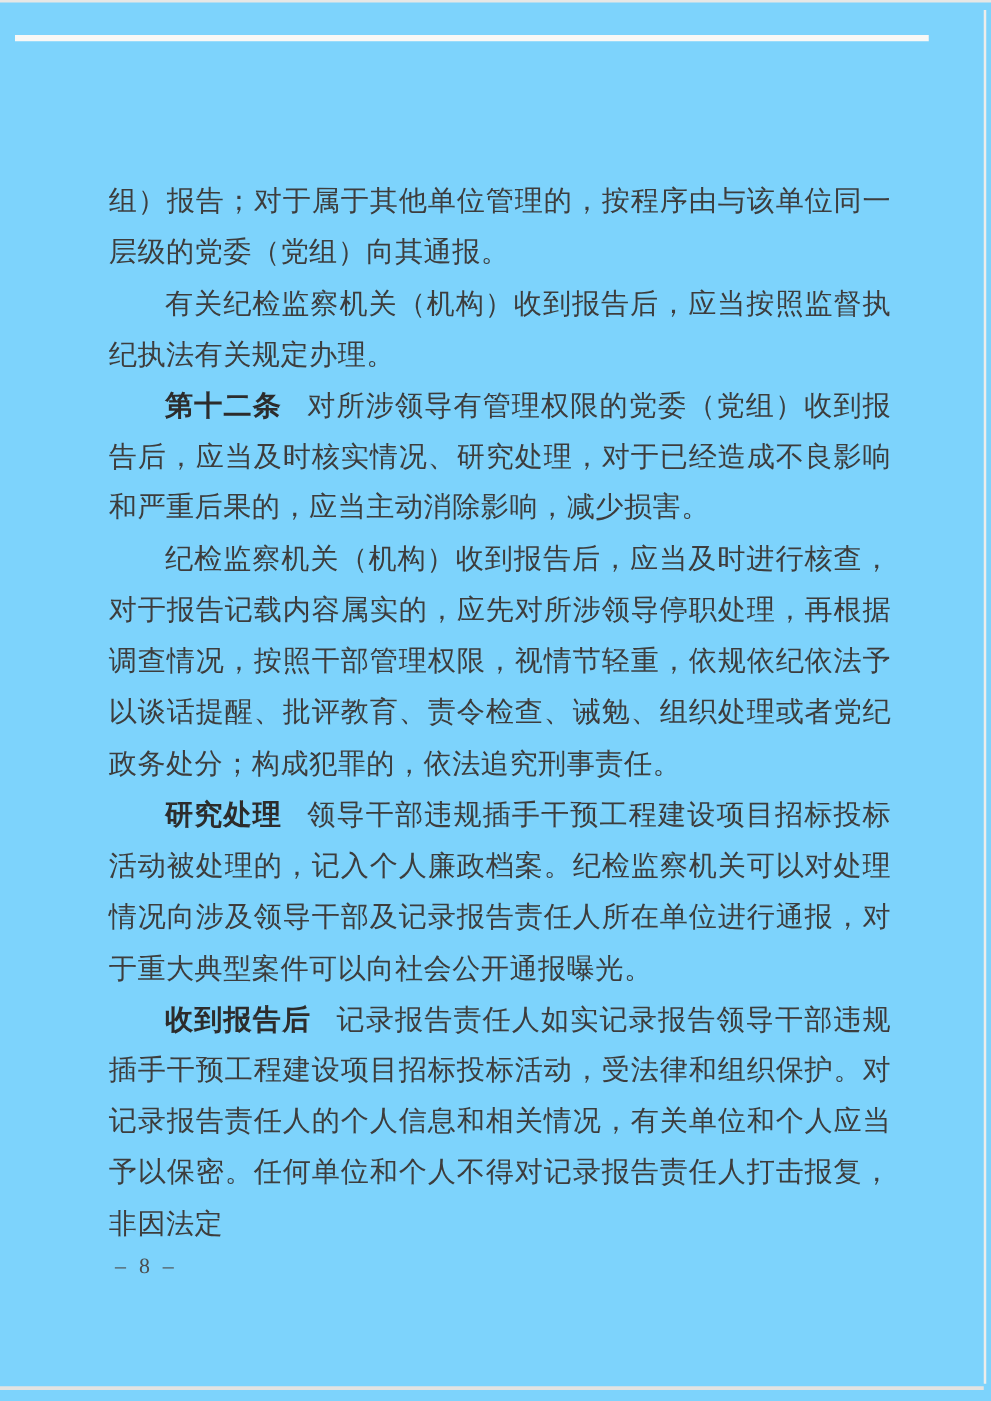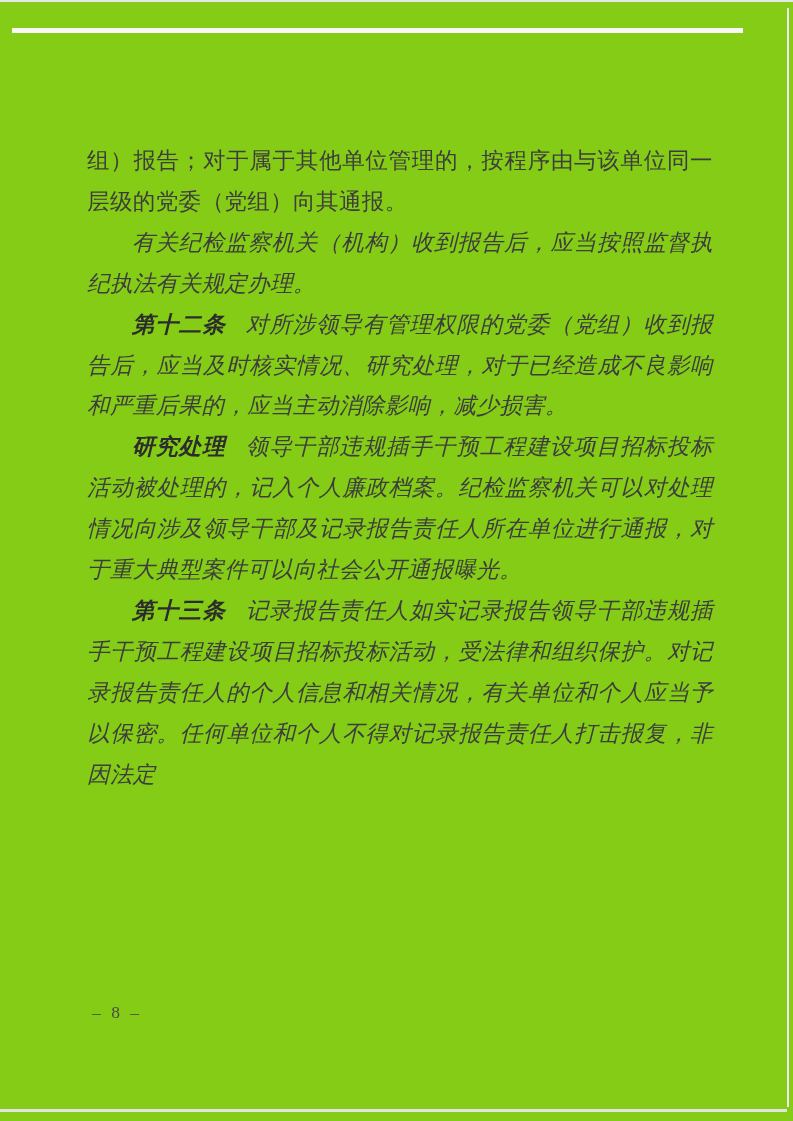--- a/index.html
+++ b/index.html
@@ -5,21 +5,21 @@
   html, body {
     margin: 0;
     padding: 0;
     background: #ffffff;
   }
   .page {
     position: relative;
     width: 793px;
     height: 1121px;
     margin: 0 auto;
-    background: #84cc16;
+    background: #7dd3fc;
     overflow: hidden;
     font-family: "Liberation Serif", "DejaVu Serif", serif;
   }
   
   .scan-top-edge {
     position: absolute;
     top: 0; left: 0; right: 0;
     height: 2px;
     background: #e7e7e5;
   }
@@ -56,21 +56,20 @@
     color: #3d3d3d;
     text-align: justify;
     letter-spacing: 0.4px;
   }
   .doc-text p {
     margin: 0;
     padding: 0;
   }
   .doc-text p.indented {
     text-indent: 2em;
-    font-style: italic;
   }
   .term-lead {
     font-weight: bold;
     color: #2c2c2c;
     margin-right: 0.9em;
   }
   .page-number {
     position: absolute;
     left: 92px;
     top: 1002px;
@@ -91,22 +90,23 @@
   <div class="scan-bottom-line"></div>
 
   <div class="doc-text">
 
     <p><span>组）报告；对于属于其他单位管理的，按程序由与该单位同一层级的党委（党组）向其通报。</span></p>
 
     <p class="indented"><span>有关纪检监察机关（机构）收到报告后，应当按照监督执纪执法有关规定办理。</span></p>
 
     <p class="indented"><span class="term-lead">第十二条</span><span>对所涉领导有管理权限的党委（党组）收到报告后，应当及时核实情况、研究处理，对于已经造成不良影响和严重后果的，应当主动消除影响，减少损害。</span></p>
 
+    <p class="indented"><span>纪检监察机关（机构）收到报告后，应当及时进行核查，对于报告记载内容属实的，应先对所涉领导停职处理，再根据调查情况，按照干部管理权限，视情节轻重，依规依纪依法予以谈话提醒、批评教育、责令检查、诫勉、组织处理或者党纪政务处分；构成犯罪的，依法追究刑事责任。</span></p>
 
     <p class="indented"><span class="term-lead">研究处理</span><span>领导干部违规插手干预工程建设项目招标投标活动被处理的，记入个人廉政档案。纪检监察机关可以对处理情况向涉及领导干部及记录报告责任人所在单位进行通报，对于重大典型案件可以向社会公开通报曝光。</span></p>
 
-    <p class="indented"><span class="term-lead">第十三条</span><span>记录报告责任人如实记录报告领导干部违规插手干预工程建设项目招标投标活动，受法律和组织保护。对记录报告责任人的个人信息和相关情况，有关单位和个人应当予以保密。任何单位和个人不得对记录报告责任人打击报复，非因法定</span></p>
+    <p class="indented"><span class="term-lead">收到报告后</span><span>记录报告责任人如实记录报告领导干部违规插手干预工程建设项目招标投标活动，受法律和组织保护。对记录报告责任人的个人信息和相关情况，有关单位和个人应当予以保密。任何单位和个人不得对记录报告责任人打击报复，非因法定</span></p>
 
   </div>
 
   <div class="page-number">– 8 –</div>
 
 </div>
 
 </body></html>

